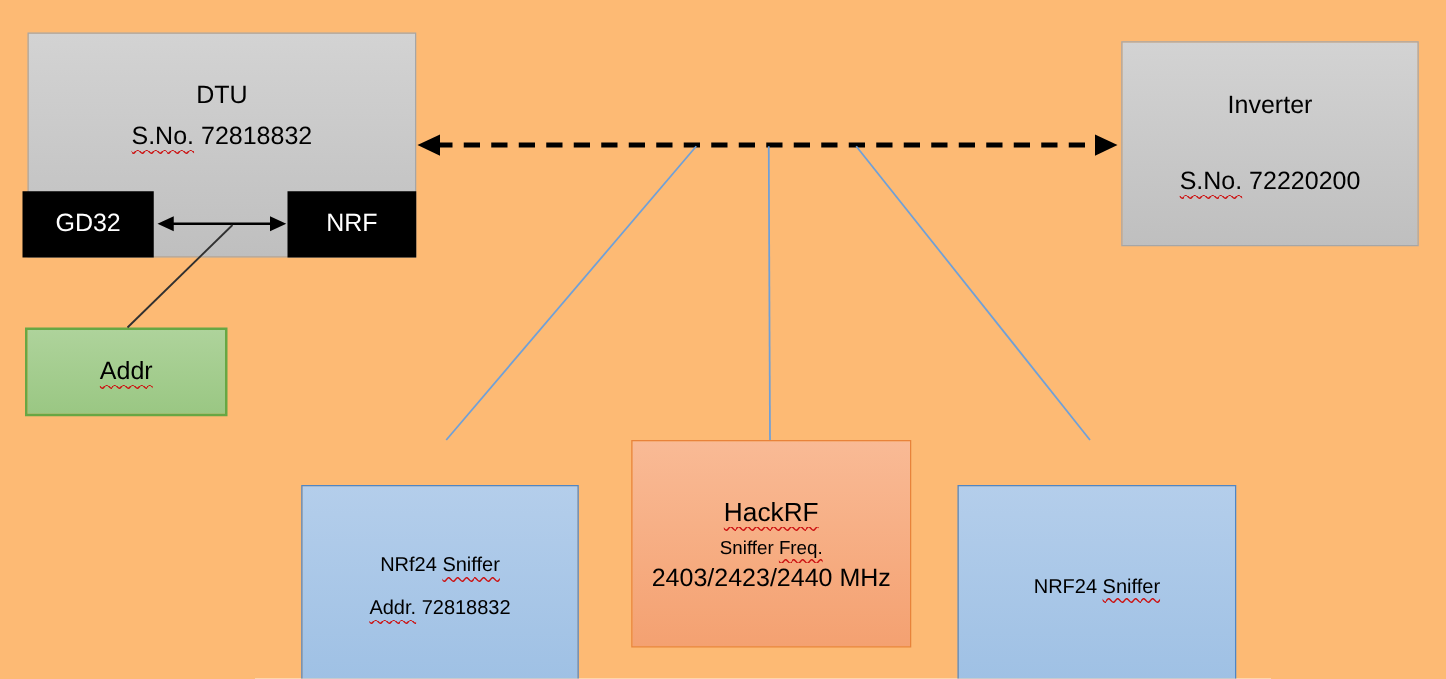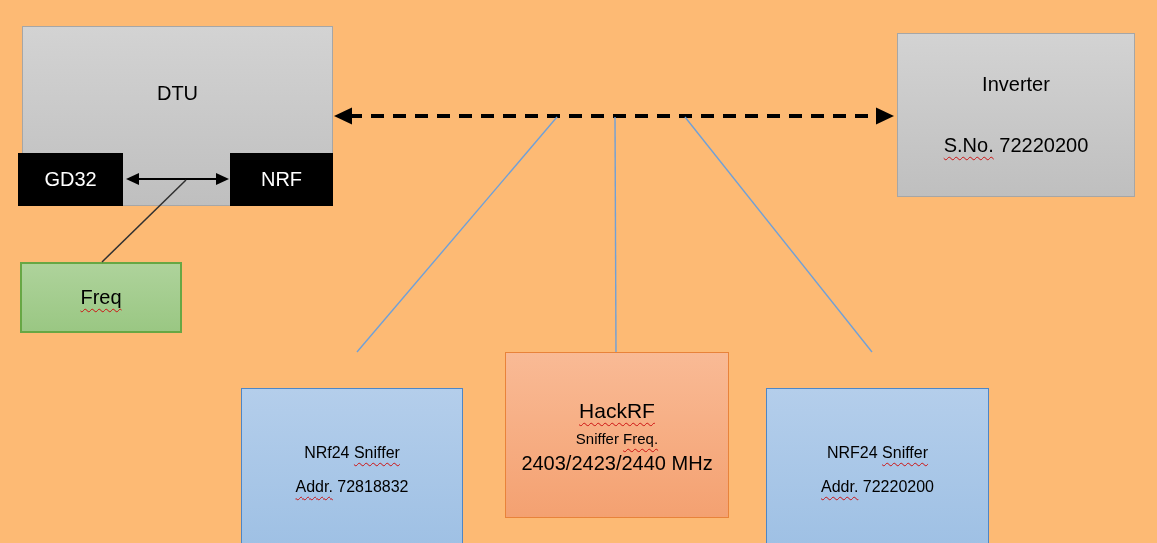--- a/index.html
+++ b/index.html
@@ -88,52 +88,52 @@
     pointer-events: none;
   }
 </style>
 </head>
 <body>
 
 <div class="canvas">
 
   <div class="box gray dtu">
     <div class="ln"><span>DTU</span></div>
+    <div class="ln"><span class="sp">S.No.</span><span> 72818832</span></div>
   </div>
 
   <div class="box black gd32">
     <div class="ln">GD32</div>
   </div>
   <div class="box black nrf">
     <div class="ln">NRF</div>
   </div>
 
   <div class="box green logic">
-    <div class="ln"><span class="sp">Freq</span></div>
+    <div class="ln"><span class="sp">Addr</span></div>
   </div>
 
   <div class="box gray inverter">
     <div class="ln"><span>Inverter</span></div>
     <div class="ln"><span class="sp">S.No.</span><span> 72220200</span></div>
   </div>
 
   <div class="box blue sniffer1">
     <div class="ln"><span>NRf24 </span><span class="sp">Sniffer</span></div>
     <div class="ln"><span class="sp">Addr.</span><span> 72818832</span></div>
   </div>
 
   <div class="box orange hackrf">
     <div class="ln ln-title"><span class="sp">HackRF</span></div>
     <div class="ln ln-sub"><span>Sniffer </span><span class="sp">Freq.</span></div>
     <div class="ln ln-freq"><span>2403/2423/2440 MHz</span></div>
   </div>
 
   <div class="box blue sniffer2">
     <div class="ln"><span>NRF24 </span><span class="sp">Sniffer</span></div>
-    <div class="ln"><span class="sp">Addr.</span><span> 72220200</span></div>
   </div>
 
   <svg class="overlay" viewBox="0 0 1157 543" xmlns="http://www.w3.org/2000/svg">
 
     <line x1="349" y1="116" x2="879" y2="116" stroke="#000000" stroke-width="4" stroke-dasharray="13 9"></line>
     <polygon points="334,116 352,107.5 352,124.5" fill="#000000"></polygon>
     <polygon points="894,116 876,107.5 876,124.5" fill="#000000"></polygon>
 
     <line x1="135" y1="179" x2="220" y2="179" stroke="#000000" stroke-width="2"></line>
     <polygon points="126,179 139,173 139,185" fill="#000000"></polygon>

